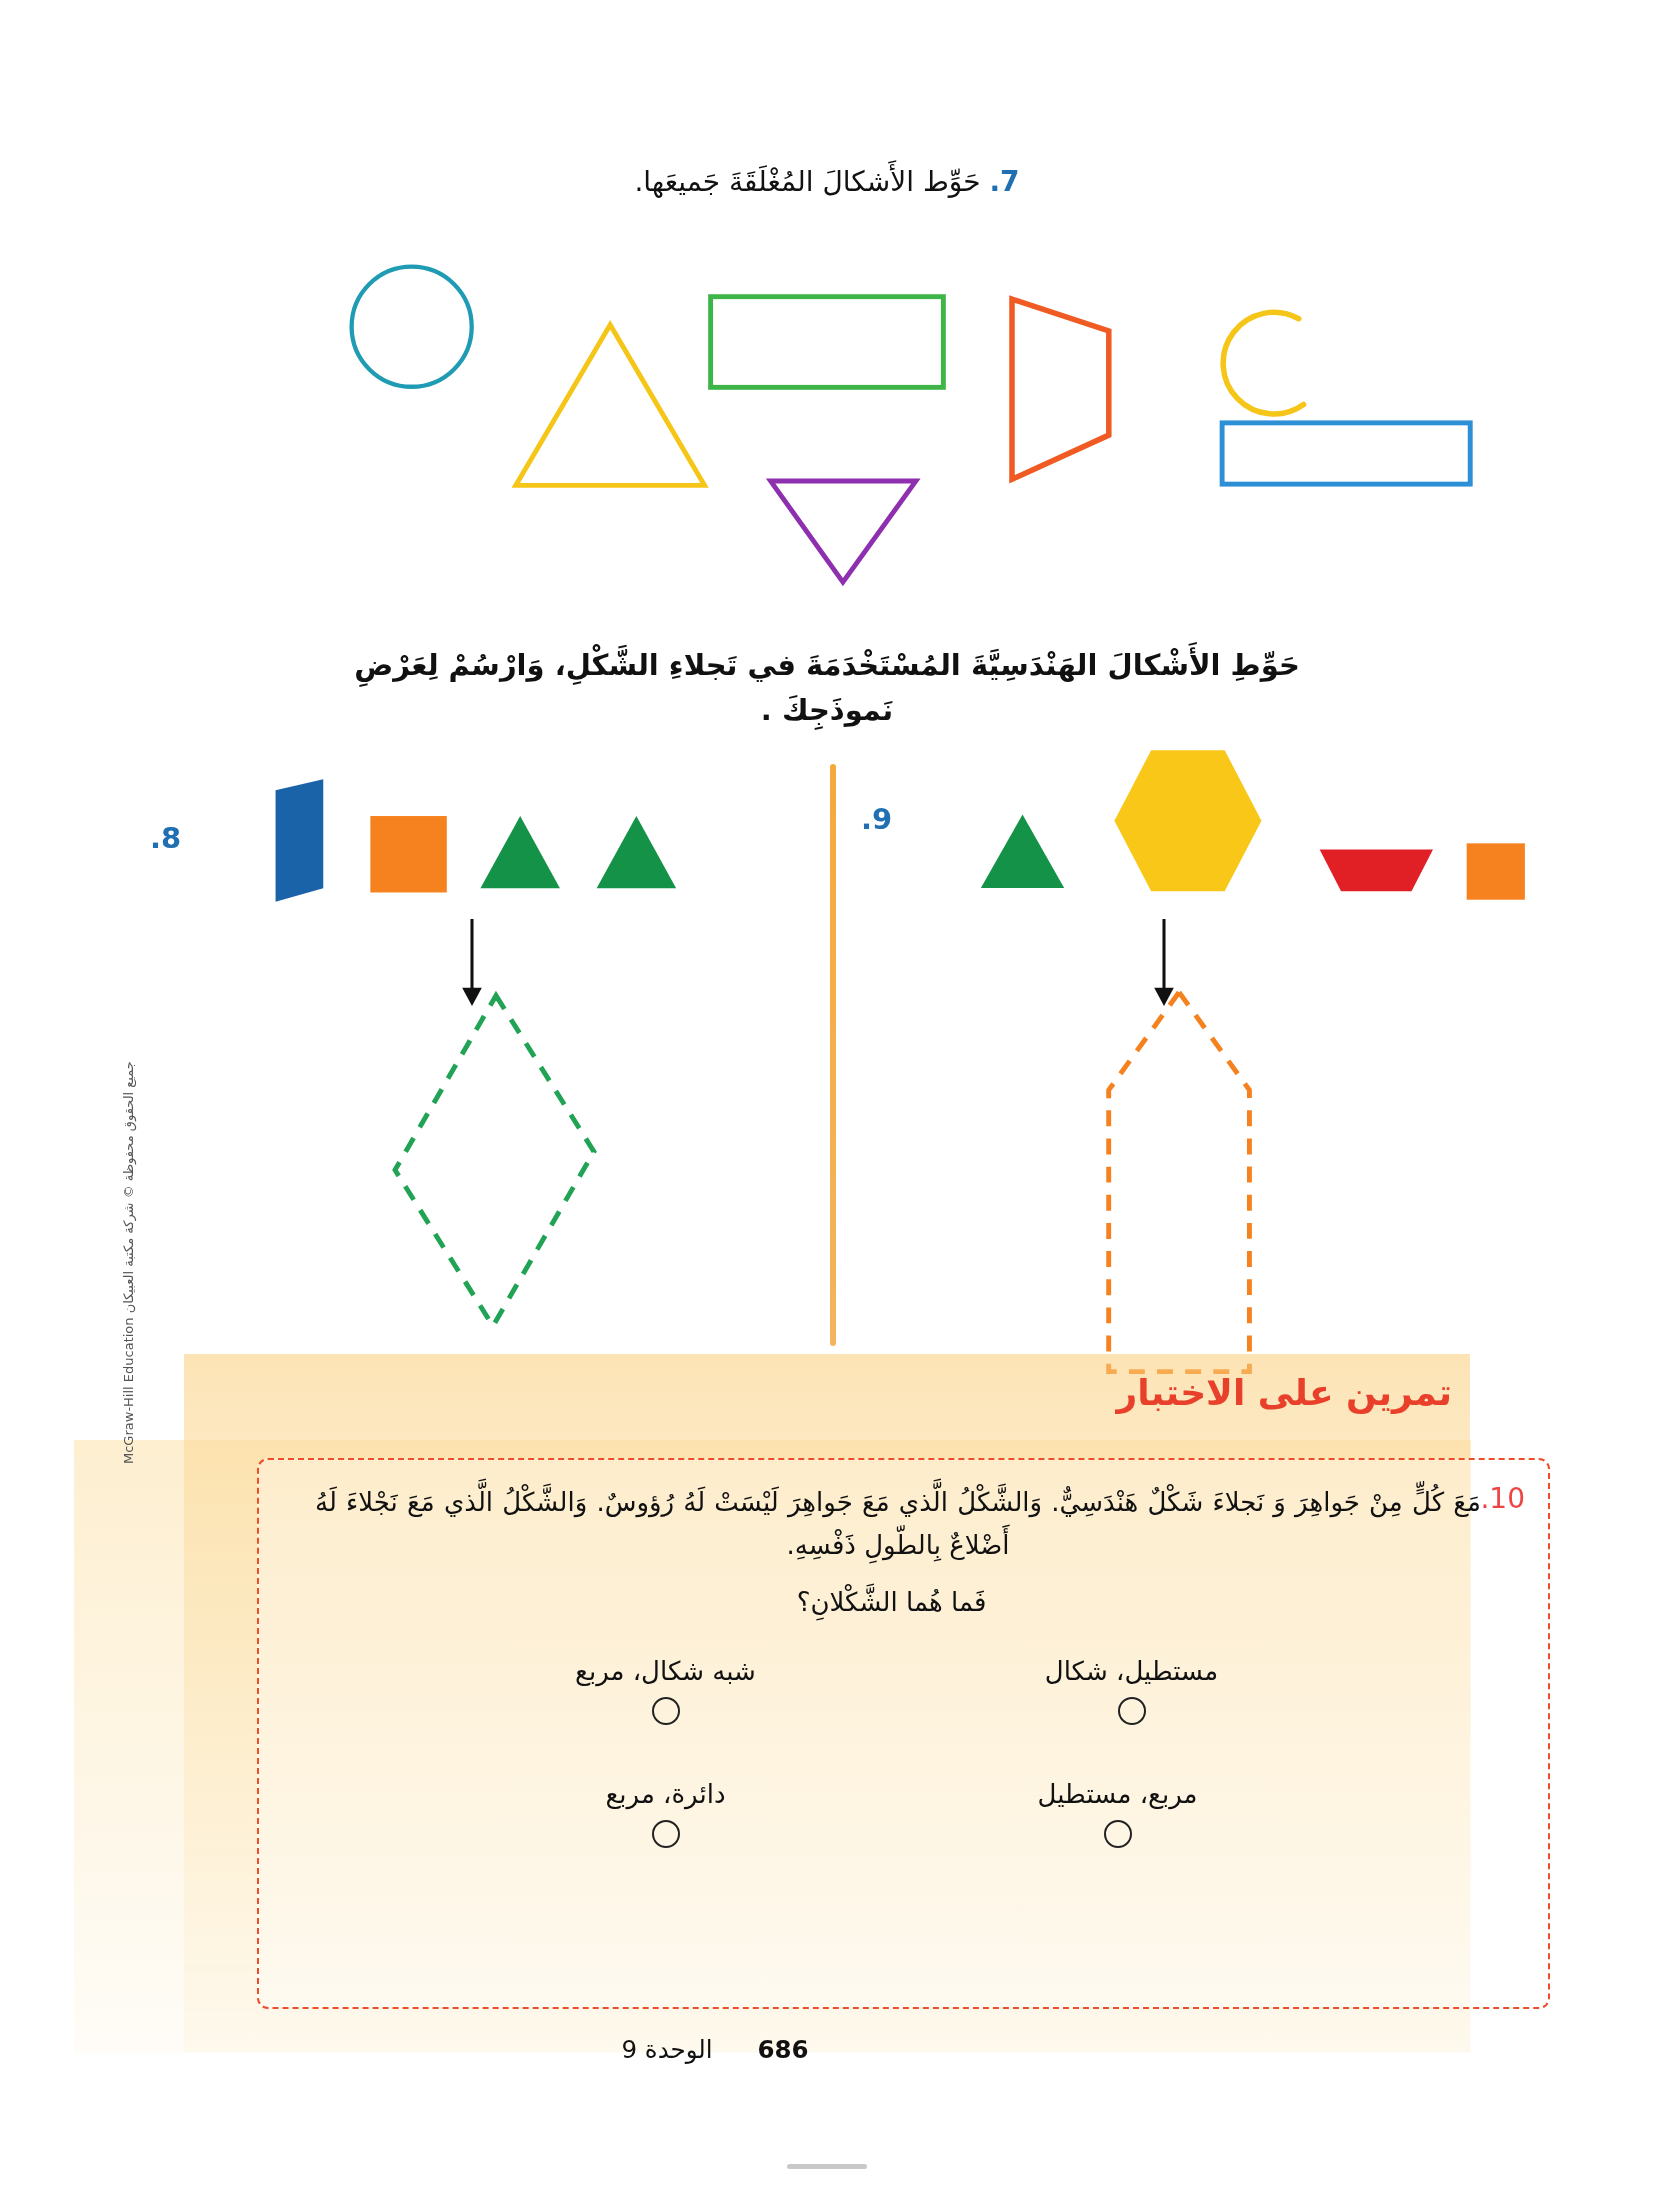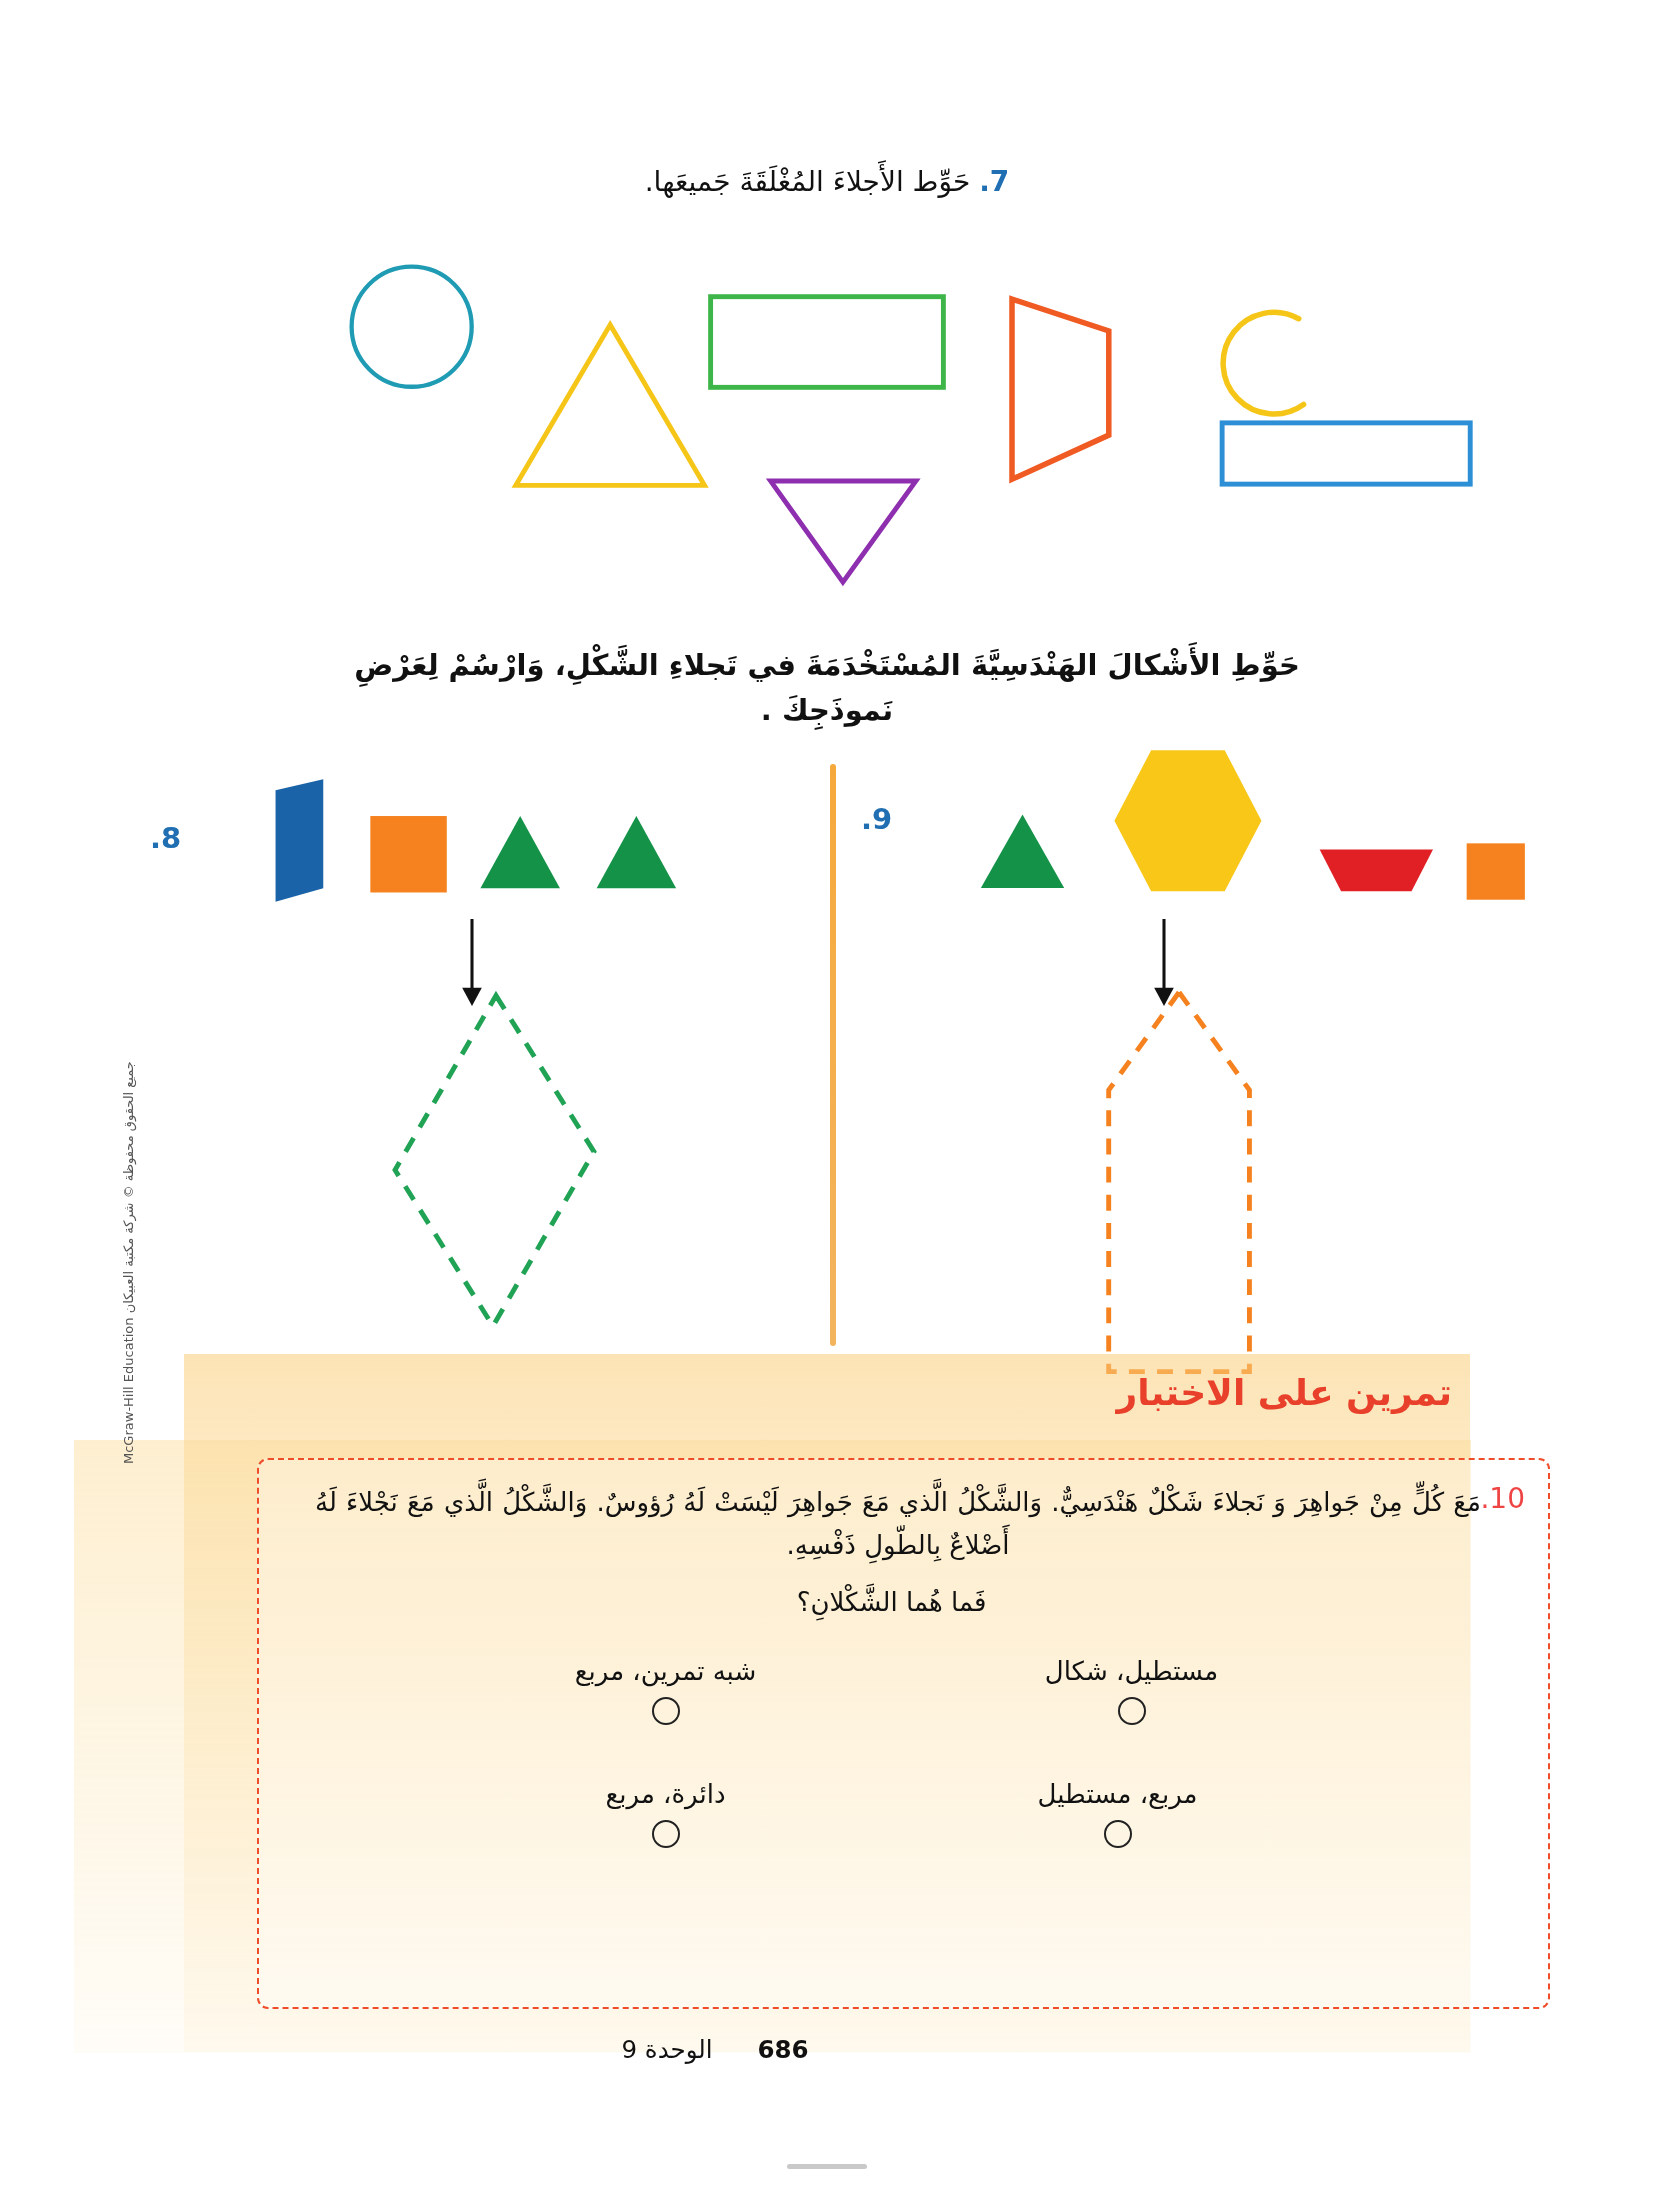--- a/index.html
+++ b/index.html
@@ -198,21 +198,21 @@
     border-radius: 2.5px;
   }
 </style>
 </head>
 <body>
 
 <div class="page">
 
   <div class="q7-head">
     <span class="qnum">7.</span>
-    <span>حَوِّط الأَجلاءَ المُغْلَقَةَ جَميعَها.</span>
+    <span>حَوِّط الأَشكالَ المُغْلَقَةَ جَميعَها.</span>
   </div>
 
   <svg class="shapes-row" viewBox="0 0 2700 600" xmlns="http://www.w3.org/2000/svg">
 
     <circle cx="672" cy="133" r="98" fill="none" stroke="#1f9bb3" stroke-width="7"></circle>
 
     <polygon points="996,130 1150,392 842,392" fill="none" stroke="#f5c518" stroke-width="8"></polygon>
 
     <rect x="1160" y="84" width="380" height="148" fill="none" stroke="#3eb549" stroke-width="8"></rect>
 
@@ -279,21 +279,21 @@
       <span>لَيْسَتْ لَهُ رُؤوسٌ. وَالشَّكْلُ الَّذي مَعَ نَجْلاءَ لَهُ أَضْلاعٌ بِالطّولِ ذَفْسِهِ.</span>
     </div>
     <div class="q10-q">فَما هُما الشَّكْلانِ؟</div>
 
     <div class="choices">
       <div class="choice" id="choice-a">
         <span class="label">مستطيل، شكال</span>
         <span class="bubble"></span>
       </div>
       <div class="choice" id="choice-b">
-        <span class="label">شبه تمرين، مربع</span>
+        <span class="label">شبه شكال، مربع</span>
         <span class="bubble"></span>
       </div>
       <div class="choice" id="choice-c">
         <span class="label">مربع، مستطيل</span>
         <span class="bubble"></span>
       </div>
       <div class="choice" id="choice-d">
         <span class="label">دائرة، مربع</span>
         <span class="bubble"></span>
       </div>

